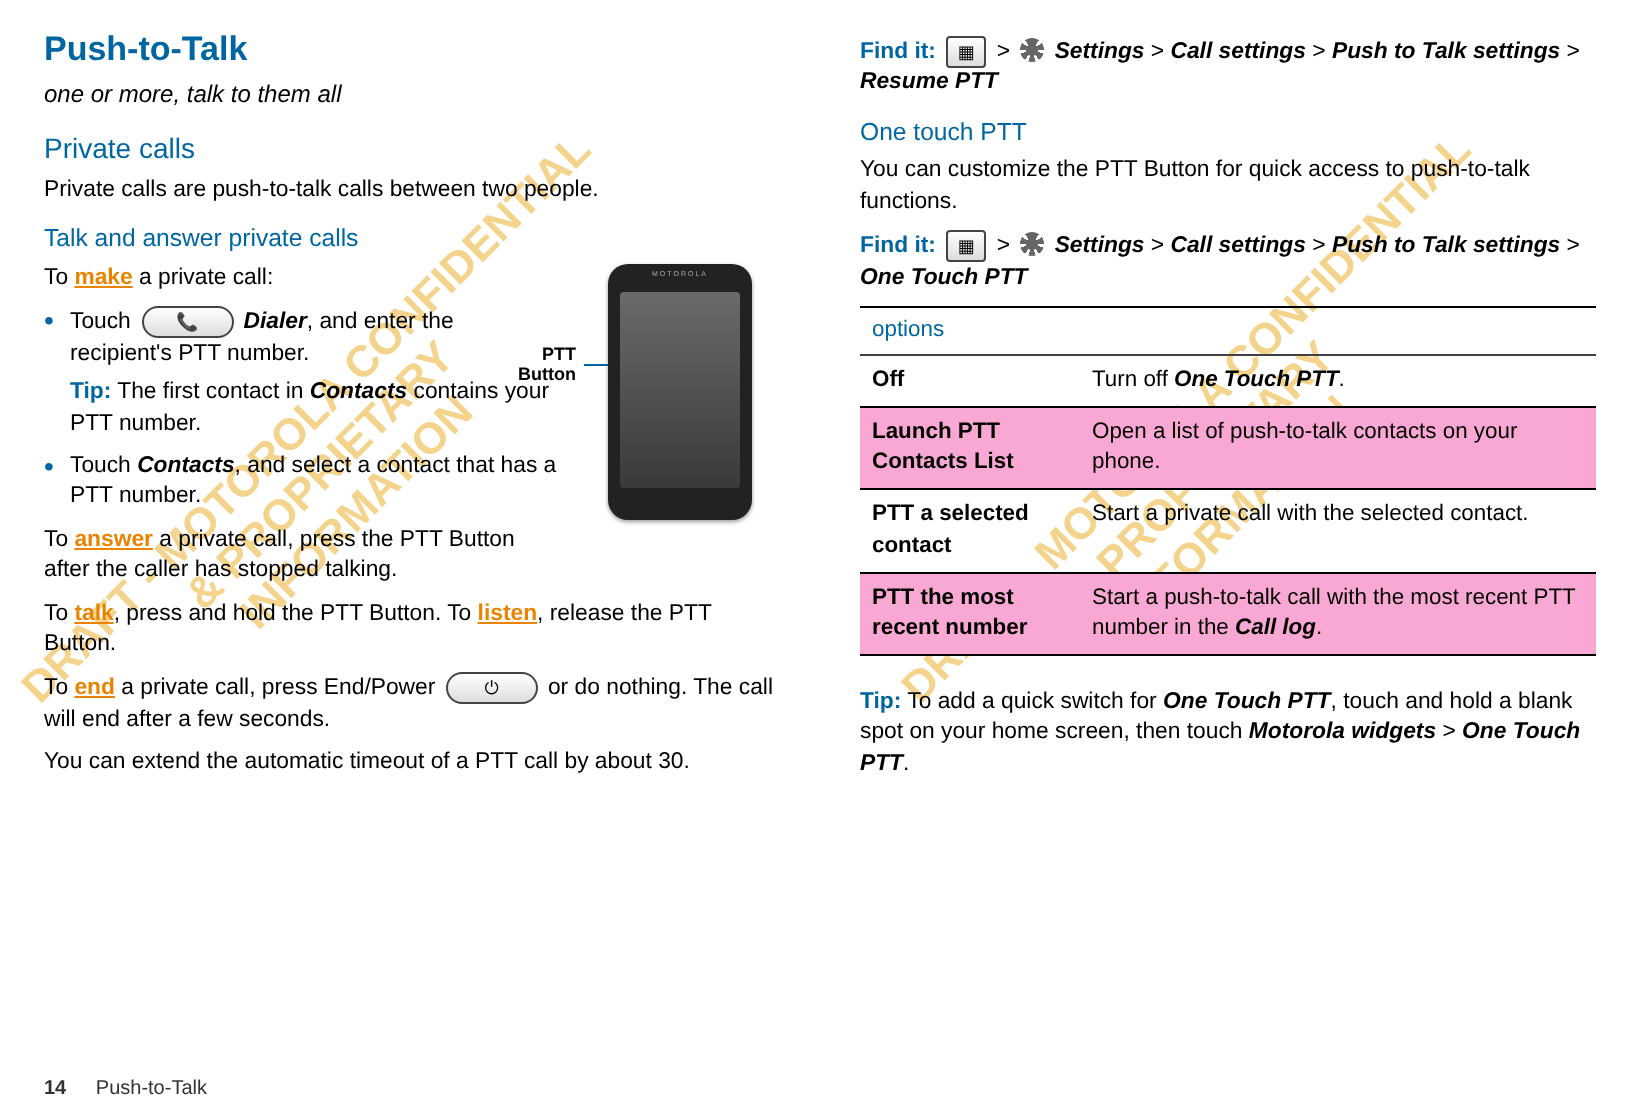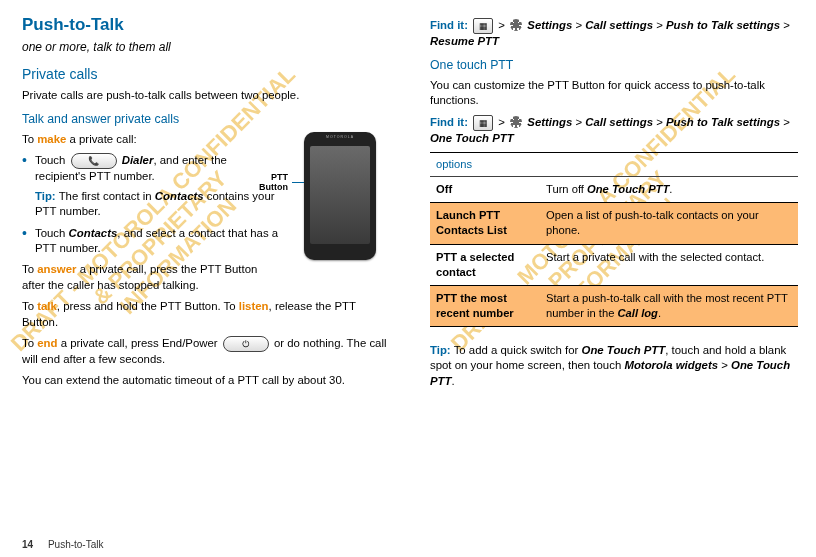--- a/index.html
+++ b/index.html
@@ -59,21 +59,21 @@
   ul.bullets li::before {
     content: "•";
     position: absolute;
     left: 0;
     top: 0;
     color: #0066a1;
     font-size: 14px;
     line-height: 1;
   }
   b, strong { font-weight: bold; font-style: italic; }
-  .orange { color: #e98300; font-weight: bold; }
+  .orange { color: #e98300; font-weight: bold; text-decoration: underline; }
   .bluebold { color: #0066a1; font-weight: bold; }
   .key {
     display: inline-flex;
     align-items: center;
     justify-content: center;
     min-width: 32px;
     height: 14px;
     padding: 0 6px;
     border: 1px solid #444;
     border-radius: 9px;
@@ -151,21 +151,21 @@
     border-top: 1px solid #000;
     border-bottom: 1px solid #404040;
     padding: 4px 6px;
   }
   table.opt td {
     padding: 5px 6px;
     border-bottom: 1px solid #000;
     vertical-align: top;
   }
   table.opt tr.shade td {
-    background: #fdba74;
+    background: #f9a8d4;
   }
   table.opt td.optname {
     font-weight: bold;
     width: 98px;
   }
   .watermark {
     position: absolute;
     font-size: 22px;
     font-weight: bold;
     color: rgba(230,160,0,0.45);

